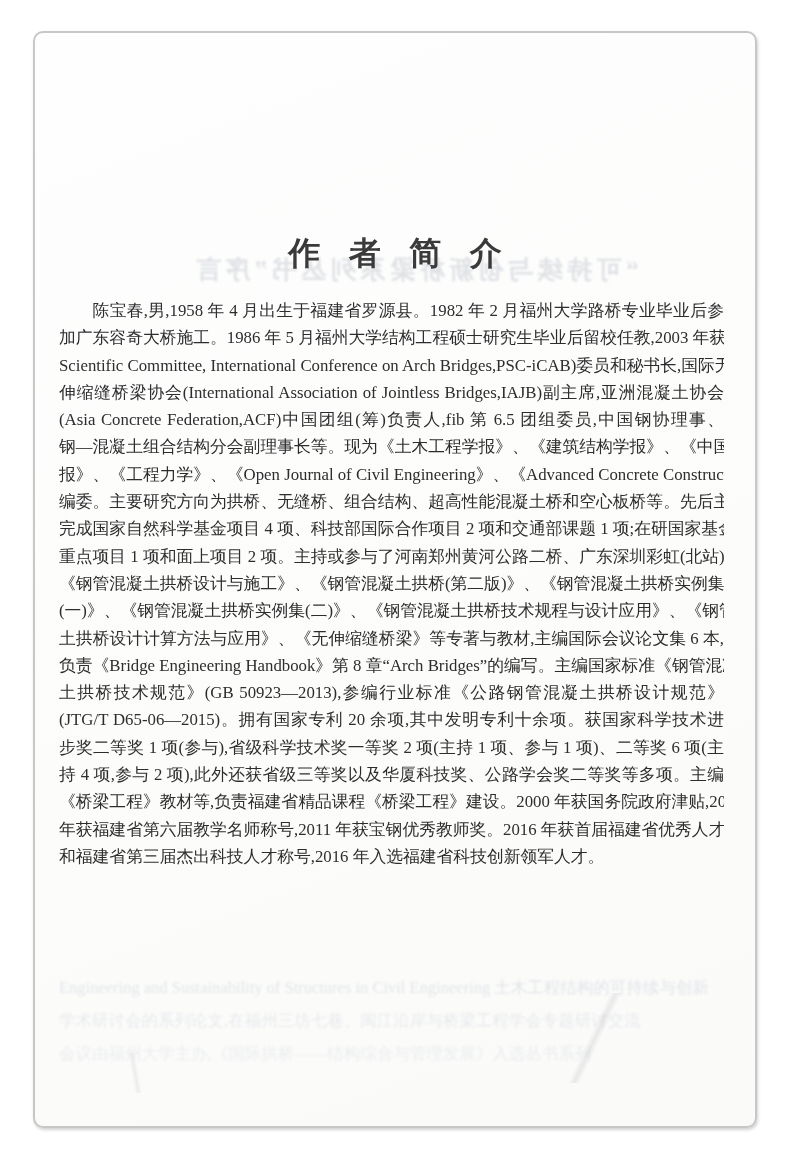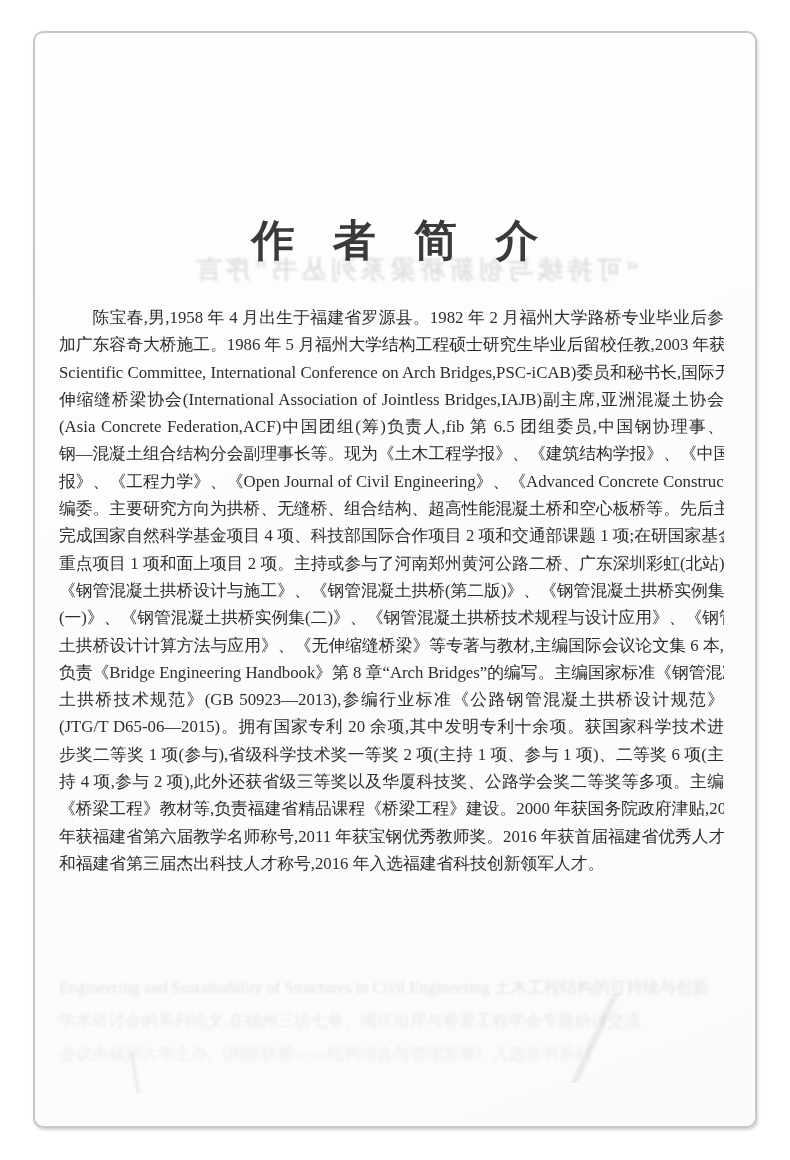--- a/index.html
+++ b/index.html
@@ -29,23 +29,23 @@
     border-radius: 10px;
     box-shadow: 1px 2px 3px rgba(80,80,80,0.25);
     box-sizing: border-box;
     overflow: hidden;
   }
   .page-title {
     position: absolute;
     left: 0;
     right: 0;
     top: 184px;
-    margin: 4px;
+    margin: 16px;
     text-align: center;
-    font-size: 43px;
+    font-size: 32px;
     font-weight: bold;
     letter-spacing: 0.32em;
     text-indent: 0.32em; 
     color: #3a3a3a;
     line-height: 40px;
   }
   
   .ghost-top {
     position: absolute;
     left: 60px;
@@ -74,21 +74,20 @@
   }
   .bio-line {
     text-align: justify;
     text-align-last: justify;
     white-space: nowrap;
     overflow: hidden;
     height: 27.3px;
   }
   .bio-line.first {
     text-indent: 2em;
-    margin-top: 7px;
   }
   .bio-line.last {
     text-align-last: left;
   }
   
   .ghost-bottom {
     position: absolute;
     left: 24px;
     right: 31px;
     top: 938px;

